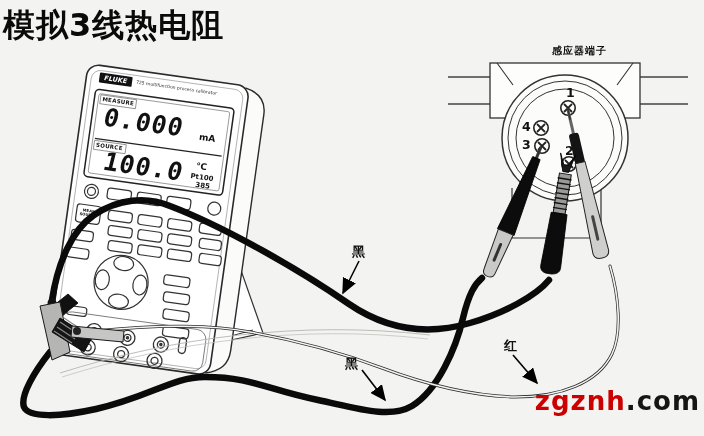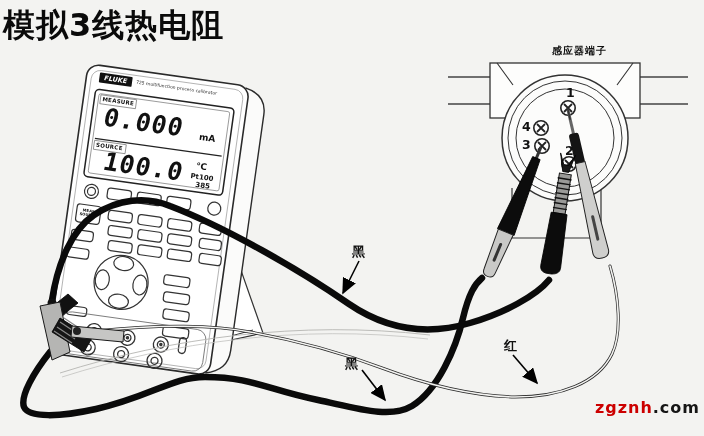--- a/index.html
+++ b/index.html
@@ -6,21 +6,21 @@
   body{width:704px;height:436px;background:#f3f3f1;overflow:hidden;position:relative;
        font-family:"DejaVu Sans","Liberation Sans",sans-serif;}
   #stage{position:absolute;inset:0;width:704px;height:436px;}
   svg{position:absolute;left:0;top:0;overflow:visible;}
   .abs{position:absolute;}
   
   .page-title{left:3px;top:4px;font-size:32px;font-weight:bold;color:#0a0a0a;letter-spacing:1px;}
   .lbl{font-size:13px;color:#111;font-weight:600;}
   .sensor-lbl{left:541px;top:44px;font-size:10px;letter-spacing:1px;color:#111;font-weight:600;margin-left:11px;}
   .pin{font-size:12.5px;font-weight:bold;color:#111;}
-  .watermark{right:4px;top:398px;font-size:16px;font-weight:bold;letter-spacing:1px;font-family:"DejaVu Sans",sans-serif;text-align:right;}
+  .watermark{right:4px;top:386px;font-size:26px;font-weight:bold;letter-spacing:1px;font-family:"DejaVu Sans",sans-serif;text-align:right;}
   
   #device{left:66px;top:71px;width:185px;height:300px;transform:rotate(8deg);transform-origin:50% 50%;z-index:1;}
   #device .tx{position:absolute;color:#111;}
   .fluke-logo{left:14px;top:11px;width:33px;height:10px;background:#111;color:#fff !important;
               font-size:6.5px;font-weight:bold;font-style:italic;text-align:center;line-height:10px;border-radius:1px;}
   .model-line{left:51px;top:13px;font-size:4.5px;color:#333 !important;width:110px;white-space:nowrap;}
   .lcd-small{font-size:5.5px;font-weight:bold;letter-spacing:.3px;}
   .seg{font-family:"DejaVu Sans Mono","Liberation Mono",monospace;font-weight:bold;font-size:25px;
        transform:skewX(-6deg);letter-spacing:1px;color:#0d0d0d;line-height:1;}
   .unit{font-size:9px;font-weight:bold;}

